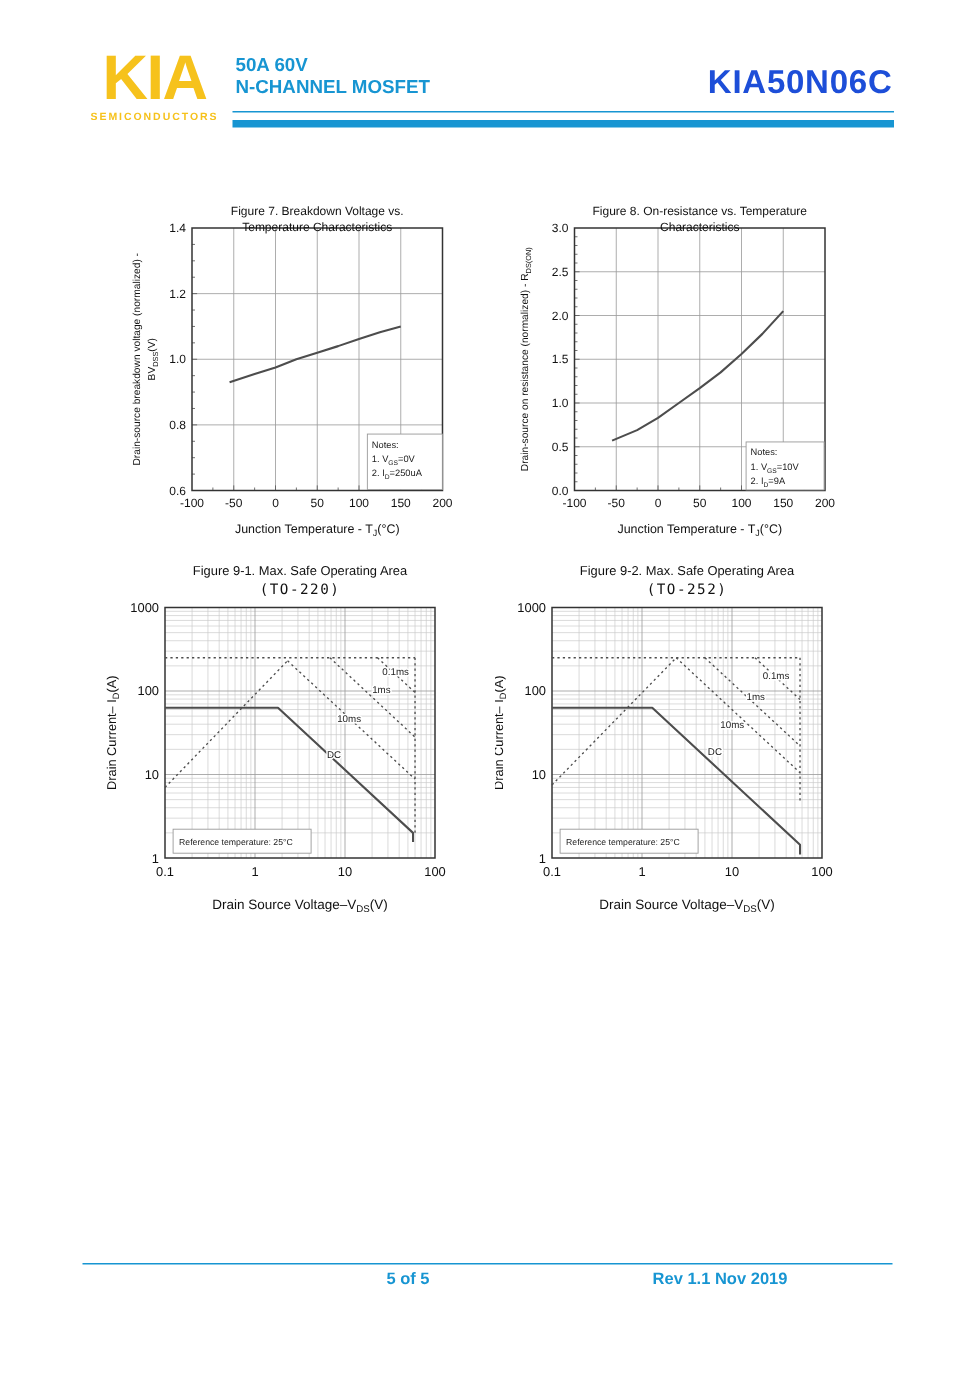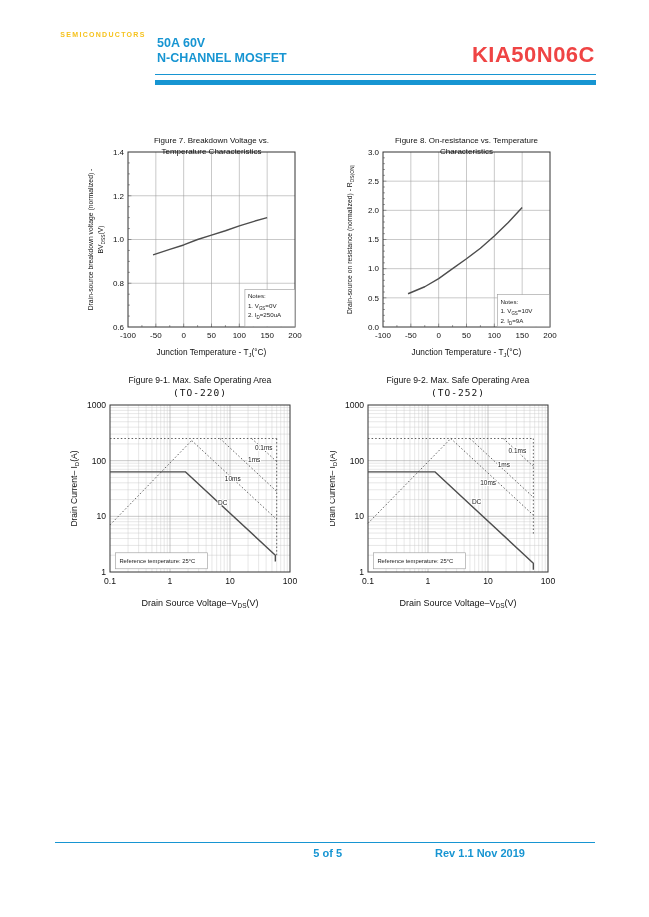--- a/index.html
+++ b/index.html
@@ -25,27 +25,28 @@
   .page-num{left:202px;}
   .rev{left:410px;}
 </style>
 </head>
 <body>
 
 <div class="page">
 
   <header>
     <div class="logo">
+      <div class="logo-text c-yellow" style="color: rgb(246, 194, 28);">KIA</div>
       <div class="logo-sub c-yellow" style="color: rgb(246, 194, 28);">SEMICONDUCTORS</div>
     </div>
     <div class="device-info c-blue" style="color: rgb(23, 149, 210);">
       <div>50A 60V</div>
       <div>N-CHANNEL MOSFET</div>
     </div>
-    <div class="part-number c-blue" style="color: #ef4444;">KIA50N06C</div>
+    <div class="part-number c-blue" style="color: #1d4ed8;">KIA50N06C</div>
     <div class="rule-thin bg-blue" style="background: rgb(23, 149, 210);"></div>
     <div class="rule-thick bg-blue" style="background: rgb(23, 149, 210);"></div>
   </header>
 
   <main>
     <div id="fig7" class="chart" style="left: 85px; top: 133px;"><svg width="240" height="236" viewBox="0 0 240 236">
           <g stroke="#c9c9c9" stroke-width="0.45"></g>
           <g stroke="#9c9c9c" stroke-width="0.55">
             <line x1="70.83333333333333" y1="19" x2="70.83333333333333" y2="194"></line>
             <line x1="98.66666666666666" y1="19" x2="98.66666666666666" y2="194"></line>
@@ -356,17 +357,17 @@
           <text x="128" y="23" text-anchor="middle" fill="#111" font-size="9.5" letter-spacing="1" font-family="&quot;DejaVu Sans Mono&quot;, monospace"><tspan>(TO-252)</tspan></text>
           <text x="128" y="233" text-anchor="middle" fill="#111" font-size="9"><tspan>Drain Source Voltage–V</tspan><tspan dy="2" font-size="6.48">DS</tspan><tspan dy="-2" font-size="9">(V)</tspan></text>
           <text x="5" y="115.5" text-anchor="middle" fill="#111" font-size="8.5" transform="rotate(-90 5 115.5)"><tspan>Drain Current– I</tspan><tspan dy="2" font-size="6.12">D</tspan><tspan dy="-2" font-size="8.5">(A)</tspan></text>
           <rect x="43.4" y="179.795" width="92" height="16" fill="#fff" stroke="#999" stroke-width="0.6"></rect>
           <text x="47.4" y="190.295" font-size="5.8" fill="#222"><tspan>Reference temperature: 25°C</tspan></text>
         </svg></div>
   </main>
 
   <footer>
     <div class="footer-rule bg-blue" style="background: rgb(23, 149, 210);"></div>
-    <div class="footer-text page-num c-blue" style="color: rgb(23, 149, 210); text-align: right;">5 of 5</div>
+    <div class="footer-text page-num c-blue" style="color: rgb(23, 149, 210);">5 of 5</div>
     <div class="footer-text rev c-blue" style="color: rgb(23, 149, 210);">Rev 1.1 Nov 2019</div>
   </footer>
 
 </div>
 
 </body></html>

